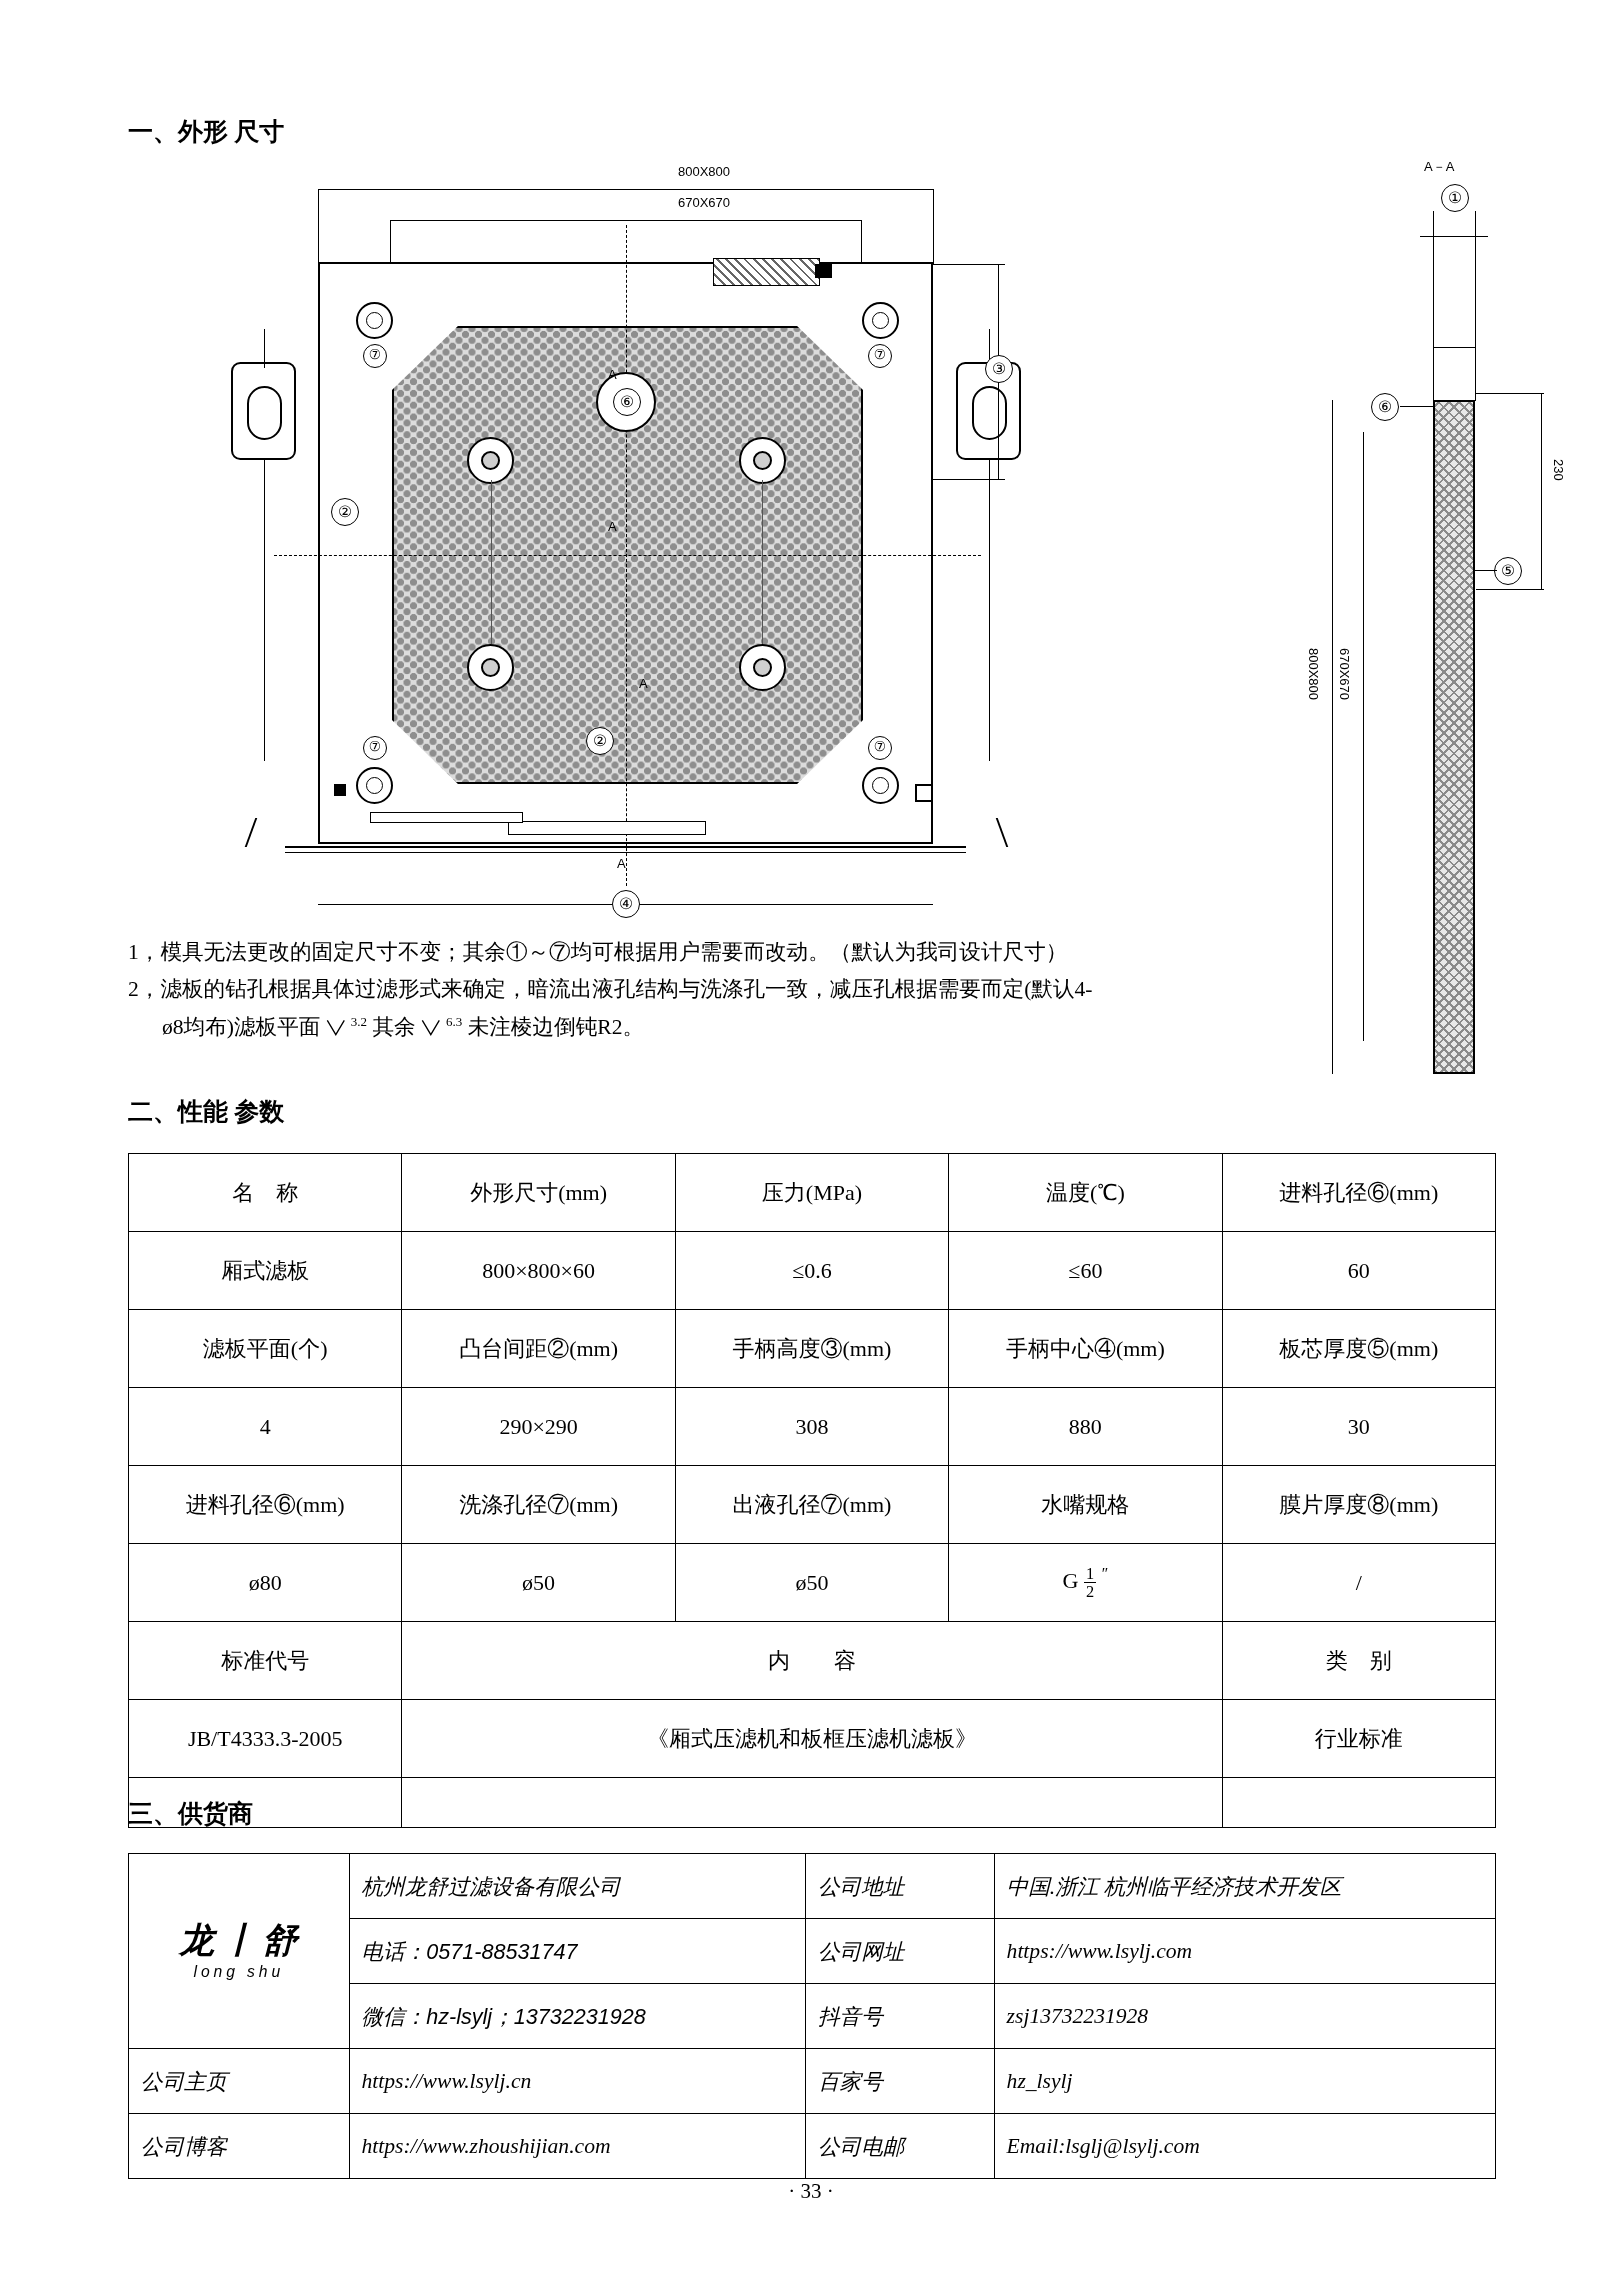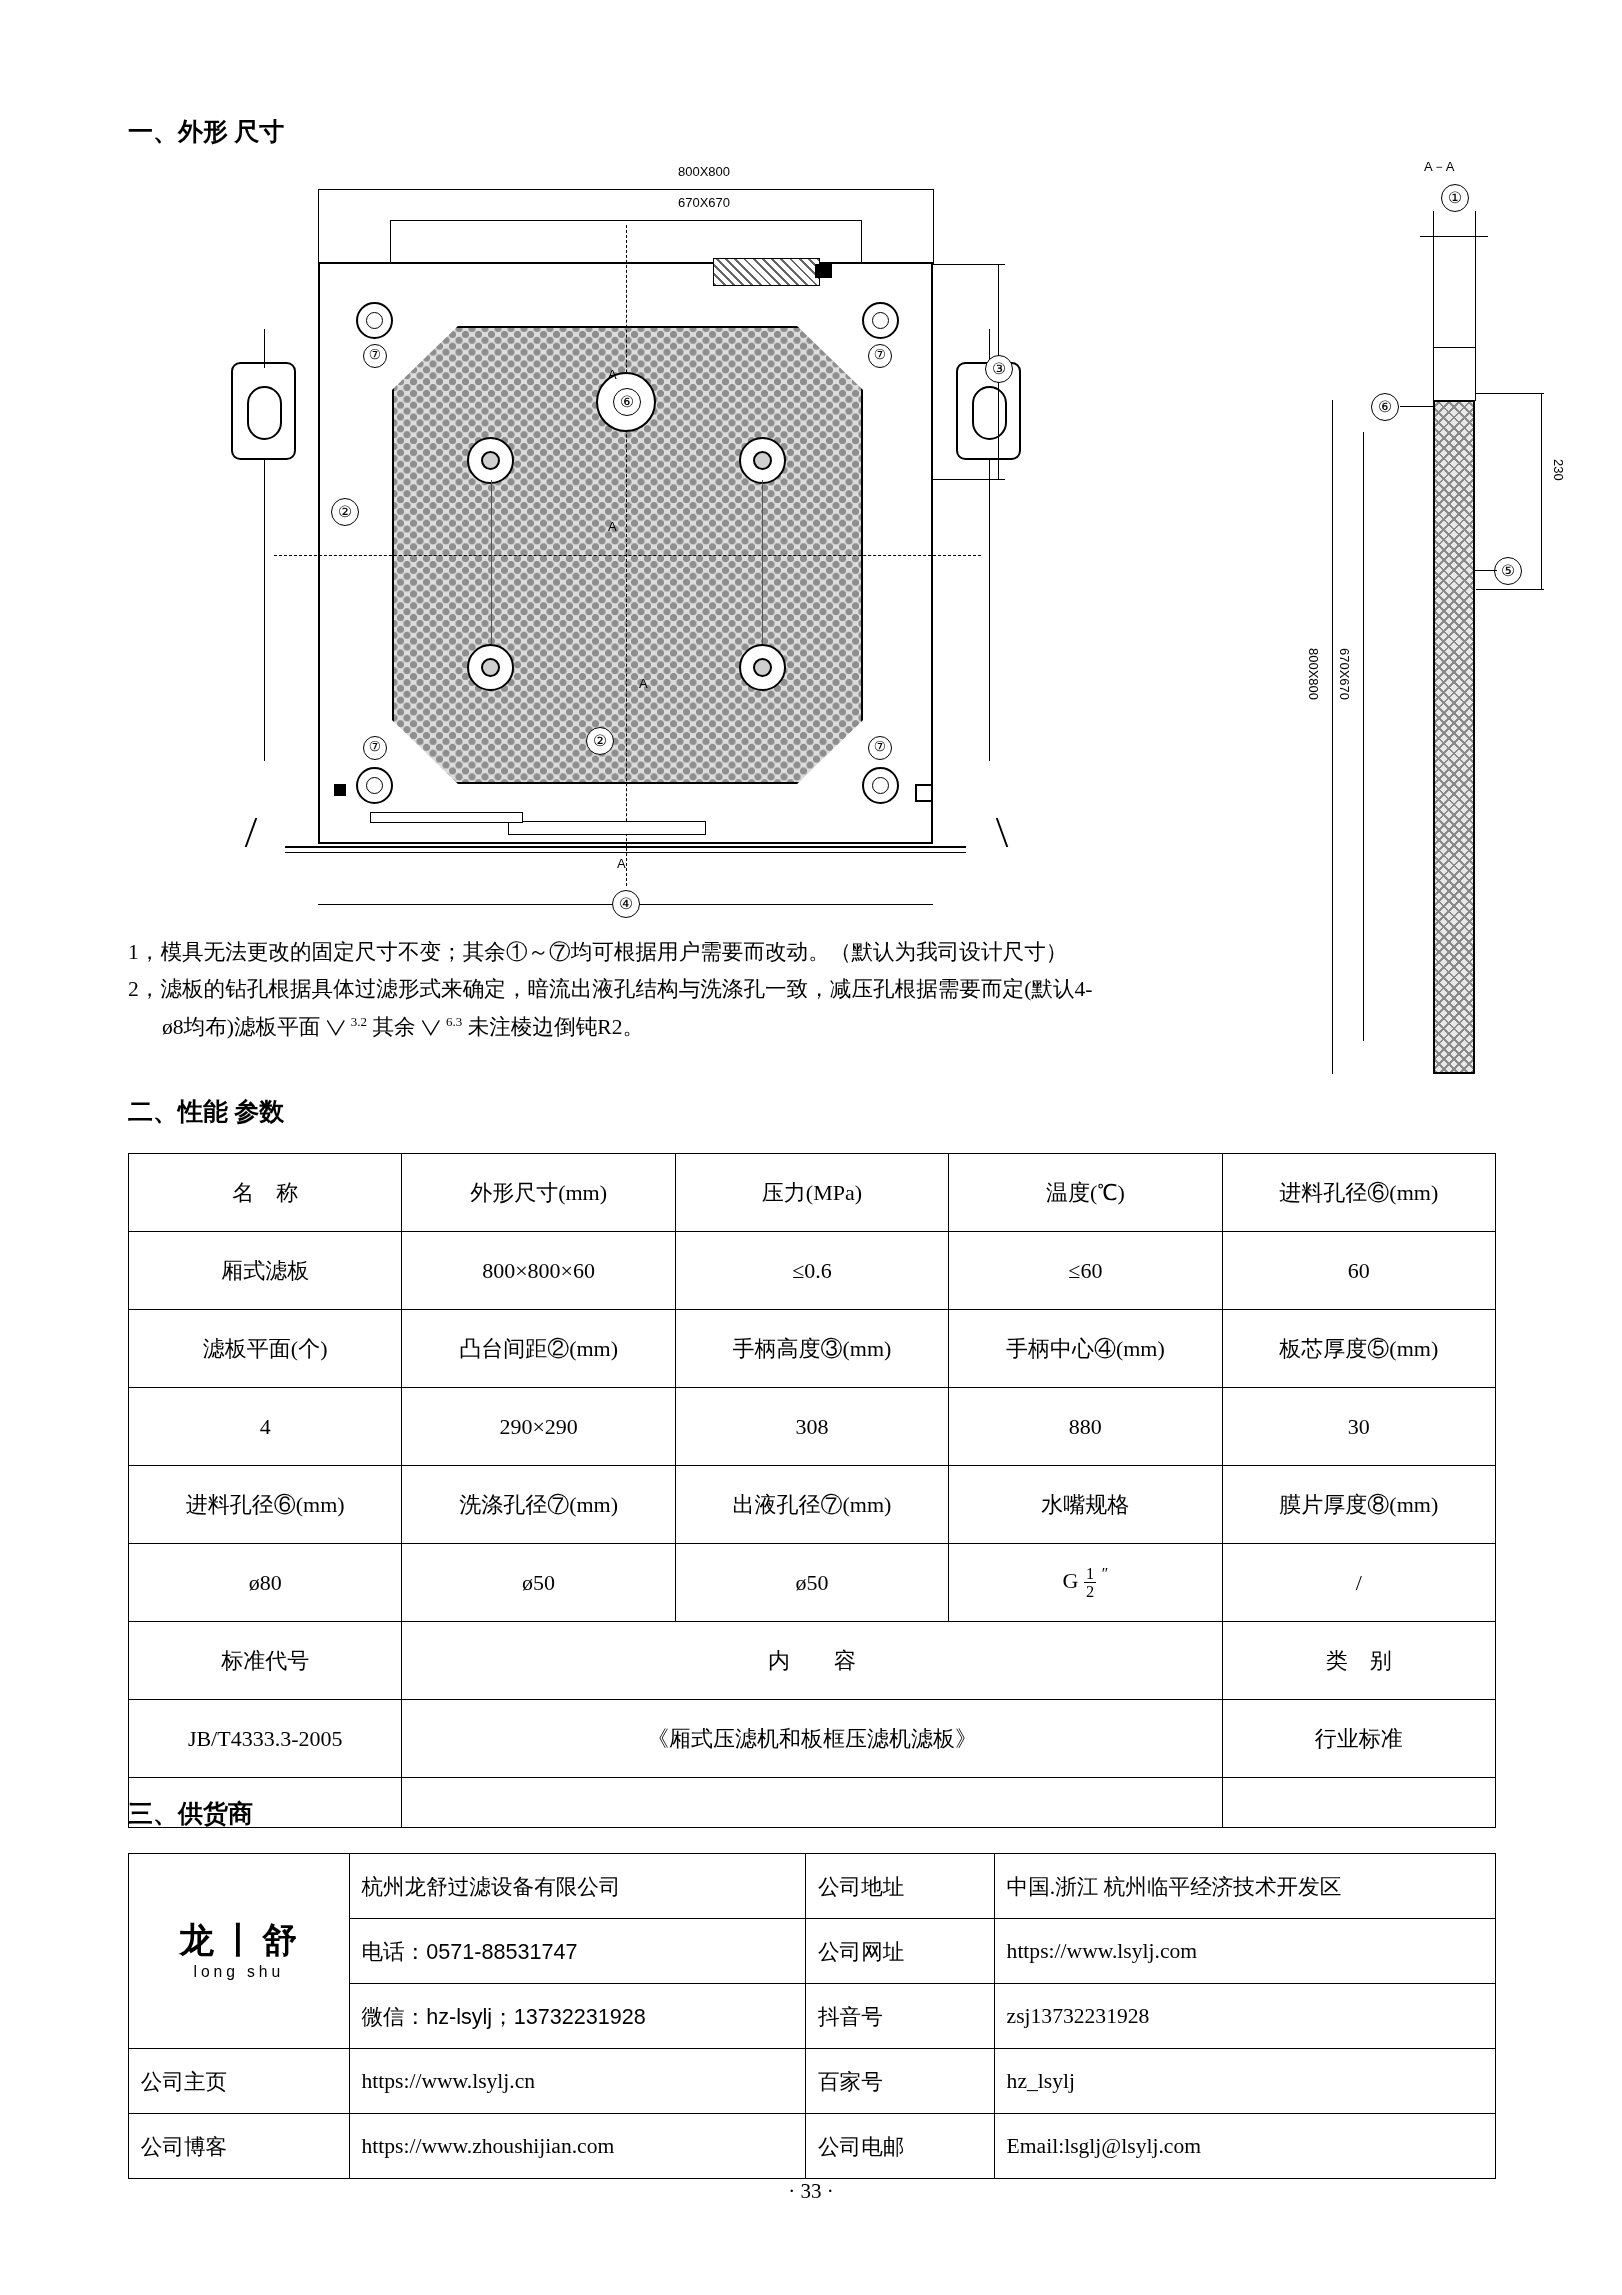--- a/index.html
+++ b/index.html
@@ -117,20 +117,21 @@
   }
   .t-spec td.empty { height:47px; }
   .frac { display:inline-block; text-align:center; vertical-align:middle; font-size:16.4px; line-height:1.05; }
   .frac .num { display:block; border-bottom:1.3px solid #000; padding:0 2px;}
   .frac .den { display:block; padding:0 2px;}
 
   .t-sup { left:128px; top:1853px; width:1368px; }
   .t-sup td {
     border:1.3px solid #000; font-size:21.6px; padding:6.5px 11.8px; height:51px;
     font-family:"Liberation Sans", sans-serif;
+    font-style:italic;
   }
   .t-sup td.serif { font-family:"Liberation Serif", serif; }
   .logo-cell { width:196px; text-align:center; vertical-align:middle; }
   .logo {
     font-family:"Liberation Sans", sans-serif; line-height:1;
   }
   .logo .big { font-size:35px; font-weight:bold; letter-spacing:1.3px; }
   .logo .swirl { font-size:35px; font-weight:bold; }
   .logo .pin { font-size:15.7px; letter-spacing:3.9px; display:block; margin-top:6.5px; }
 

